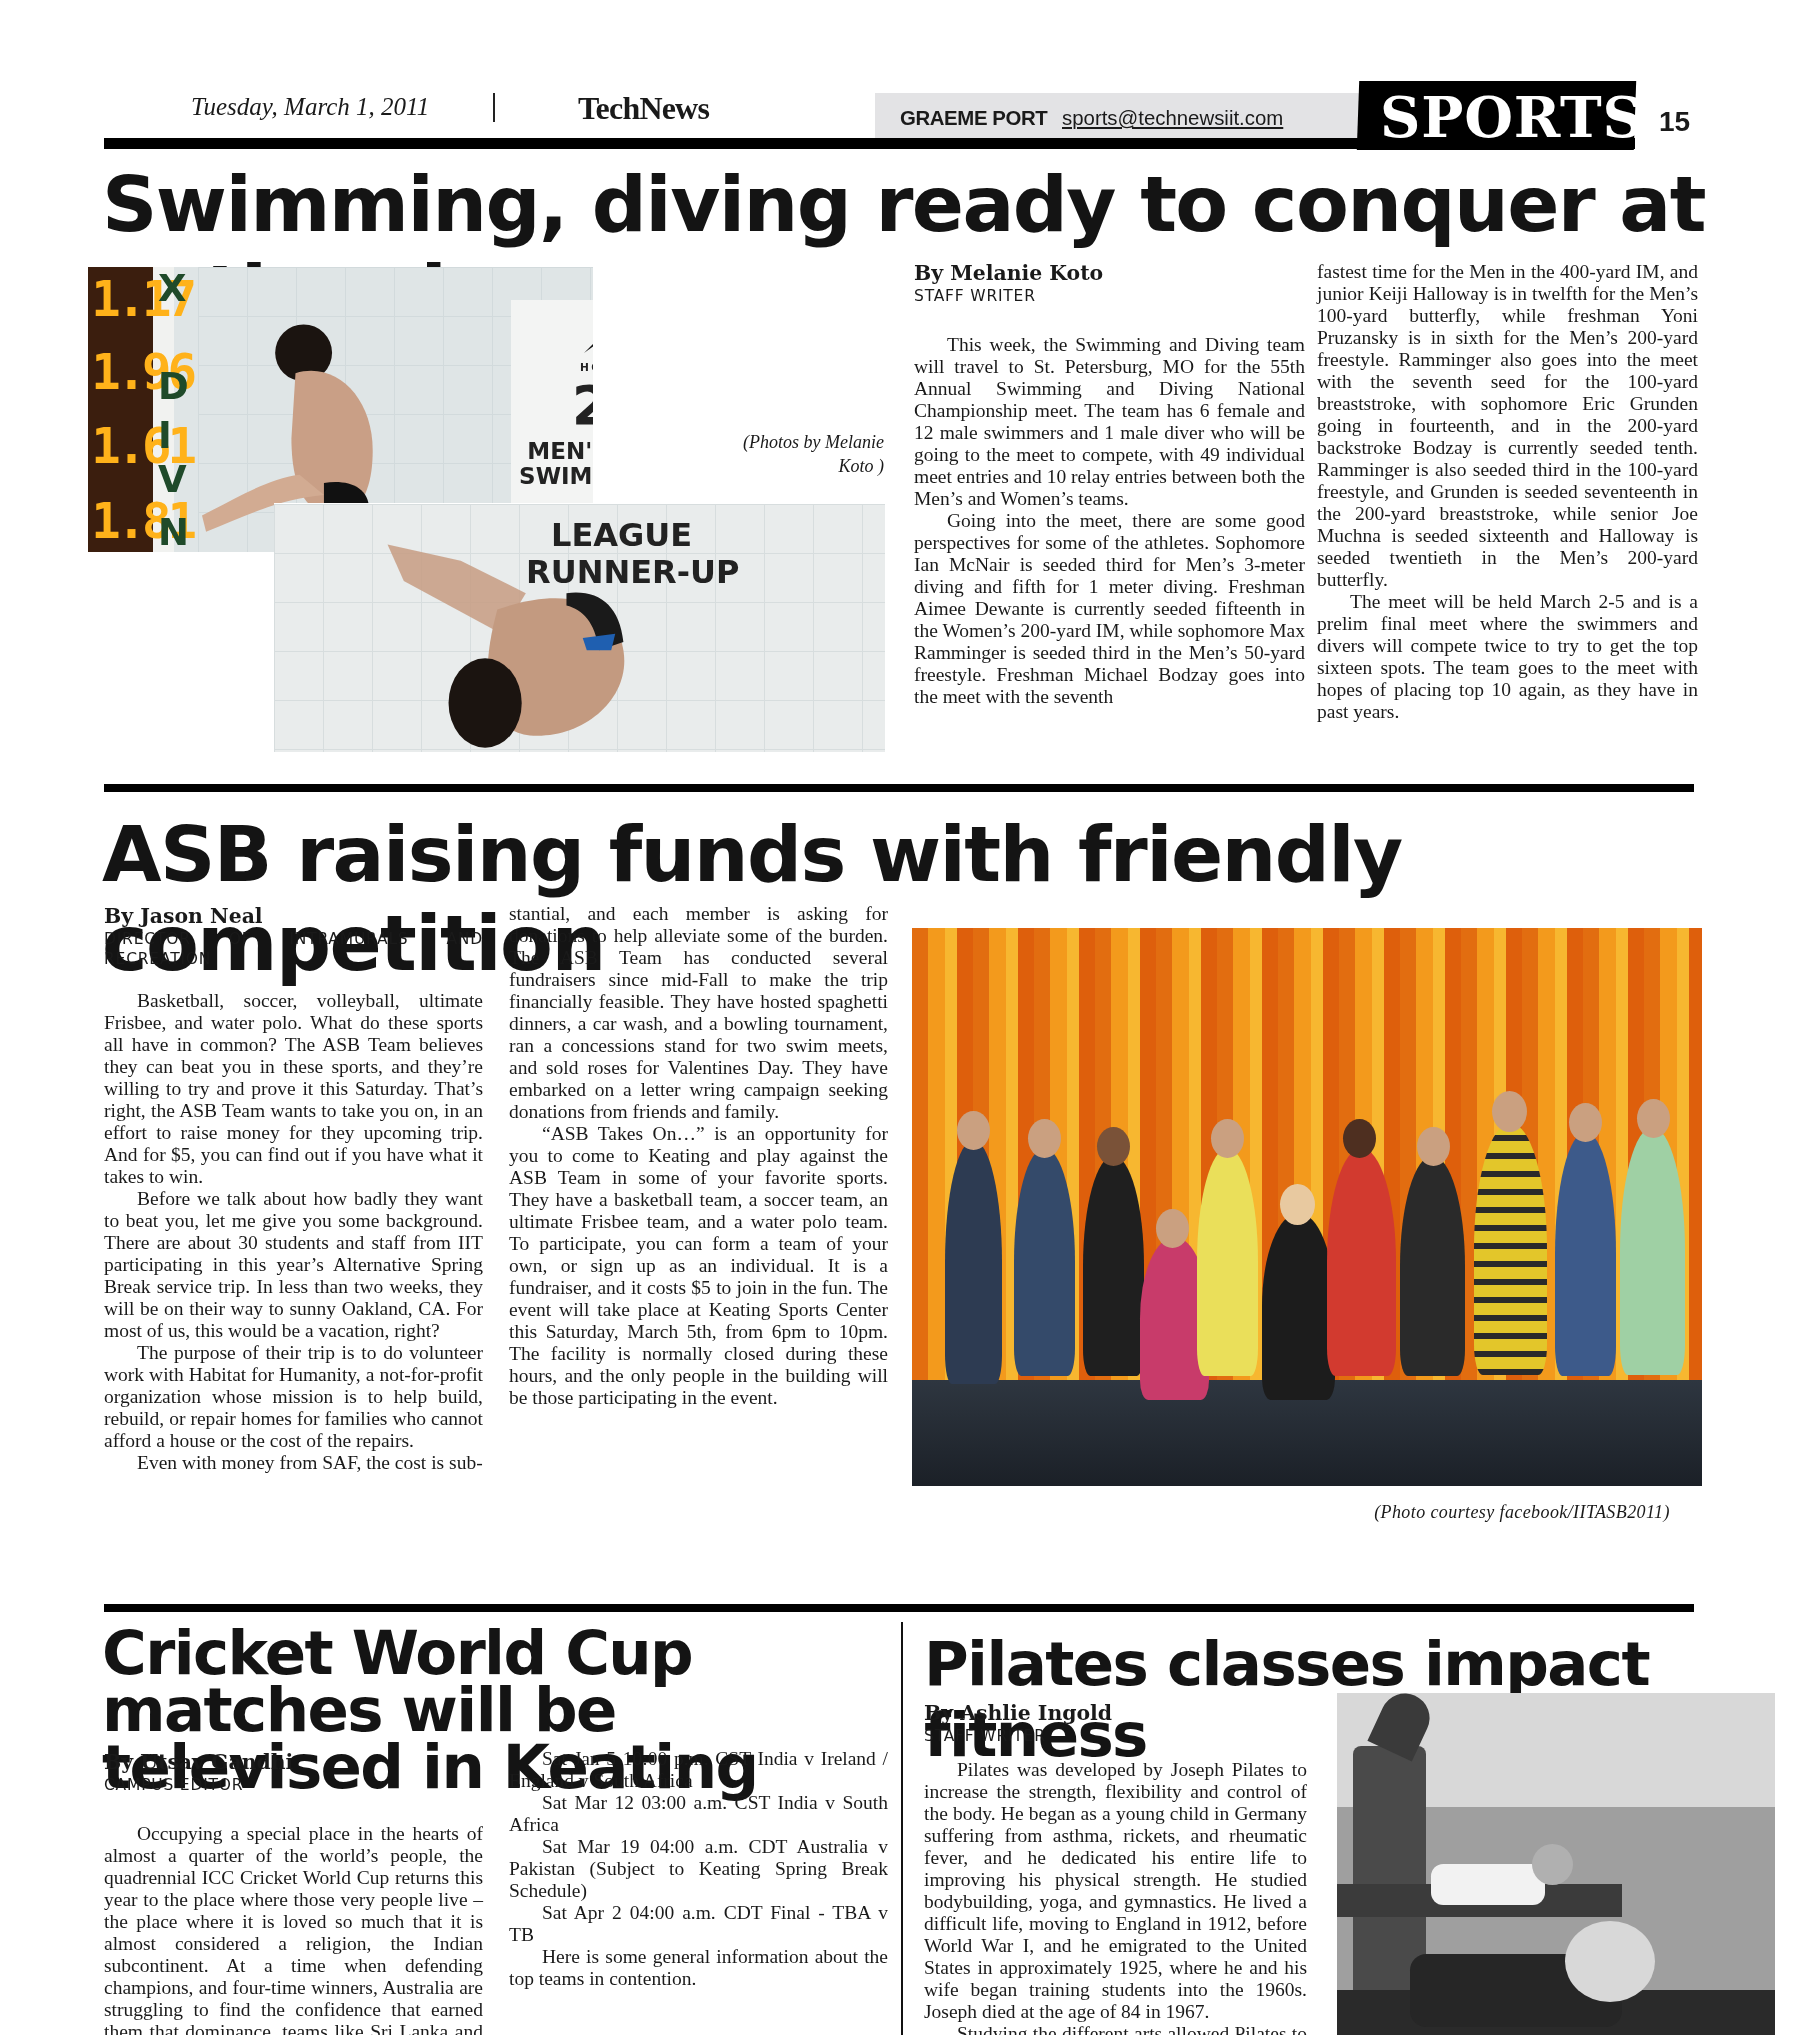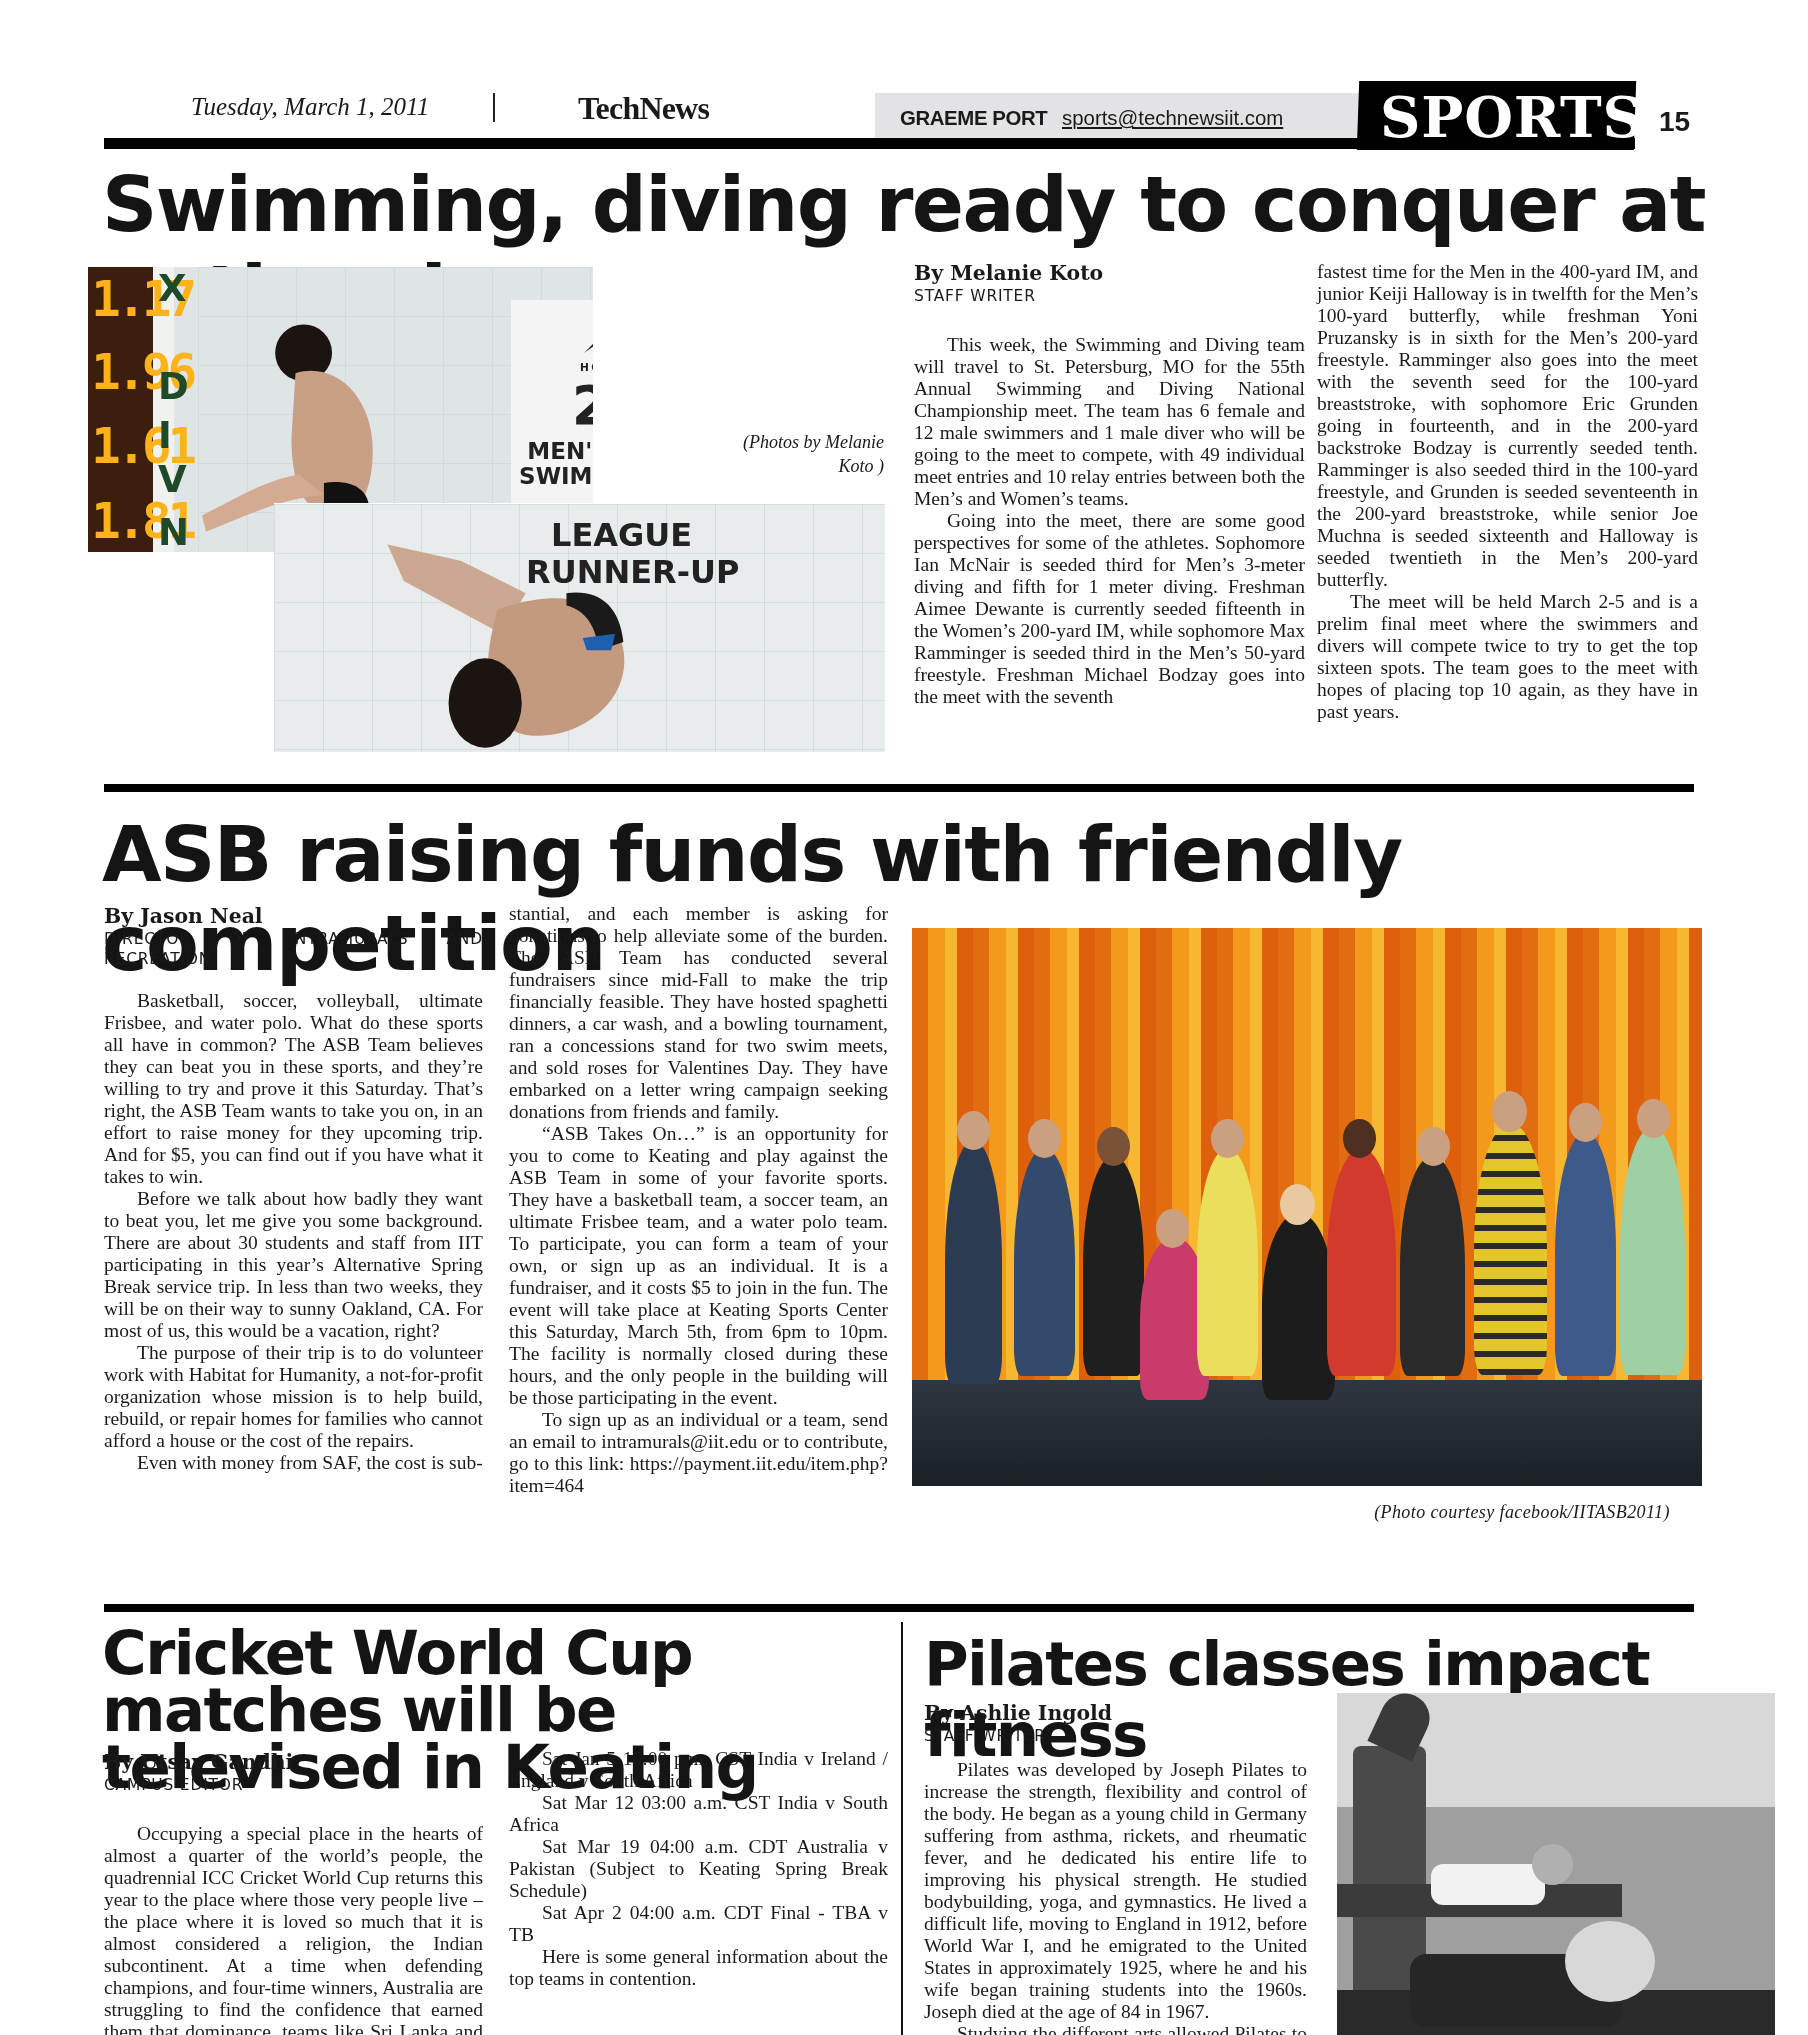--- a/index.html
+++ b/index.html
@@ -142,21 +142,20 @@
   <div class="body" style="margin-top:20.4px;">
     <p>Basketball, soccer, volleyball, ultimate Frisbee, and water polo. What do these sports all have in common? The ASB Team believes they can beat you in these sports, and they’re willing to try and prove it this Saturday. That’s right, the ASB Team wants to take you on, in an effort to raise money for they upcoming trip. And for $5, you can find out if you have what it takes to win.</p>
     <p>Before we talk about how badly they want to beat you, let me give you some background. There are about 30 students and staff from IIT participating in this year’s Alternative Spring Break service trip. In less than two weeks, they will be on their way to sunny Oakland, CA. For most of us, this would be a vacation, right?</p>
     <p>The purpose of their trip is to do volunteer work with Habitat for Humanity, a not-for-profit organization whose mission is to help build, rebuild, or repair homes for families who cannot afford a house or the cost of the repairs.</p>
     <p>Even with money from SAF, the cost is sub-</p>
   </div>
 </div>
 <div class="abs body" style="left:509px;top:903px;width:379px;">
   <p class="noind">stantial, and each member is asking for donations to help alleviate some of the burden. The ASB Team has conducted several fundraisers since mid-Fall to make the trip financially feasible. They have hosted spaghetti dinners, a car wash, and a bowling tournament, ran a concessions stand for two swim meets, and sold roses for Valentines Day. They have embarked on a letter wring campaign seeking donations from friends and family.</p>
   <p>“ASB Takes On…” is an opportunity for you to come to Keating and play against the ASB Team in some of your favorite sports. They have a basketball team, a soccer team, an ultimate Frisbee team, and a water polo team. To participate, you can form a team of your own, or sign up as an individual. It is a fundraiser, and it costs $5 to join in the fun. The event will take place at Keating Sports Center this Saturday, March 5th, from 6pm to 10pm. The facility is normally closed during these hours, and the only people in the building will be those participating in the event.</p>
-  <p>To sign up as an individual or a team, send an email to intramurals@iit.edu or to contribute, go to this link: https://payment.iit.edu/item.php?item=464</p>
 </div>
 
 <div class="abs asb-photo">
   <div class="asb-floor"></div>
   <div class="person" style="left:33px;top:212px;width:57px;height:244px;background:#2d3b52;"></div>
   <div class="head" style="left:45px;top:183px;width:33px;height:39px;"></div>
   <div class="person" style="left:102px;top:220px;width:61px;height:228px;background:#344a6a;"></div>
   <div class="head" style="left:116px;top:191px;width:33px;height:39px;"></div>
   <div class="person" style="left:171px;top:228px;width:61px;height:220px;background:#1f1f1f;"></div>
   <div class="head" style="left:185px;top:199px;width:33px;height:39px;background:#7a5238;"></div>

